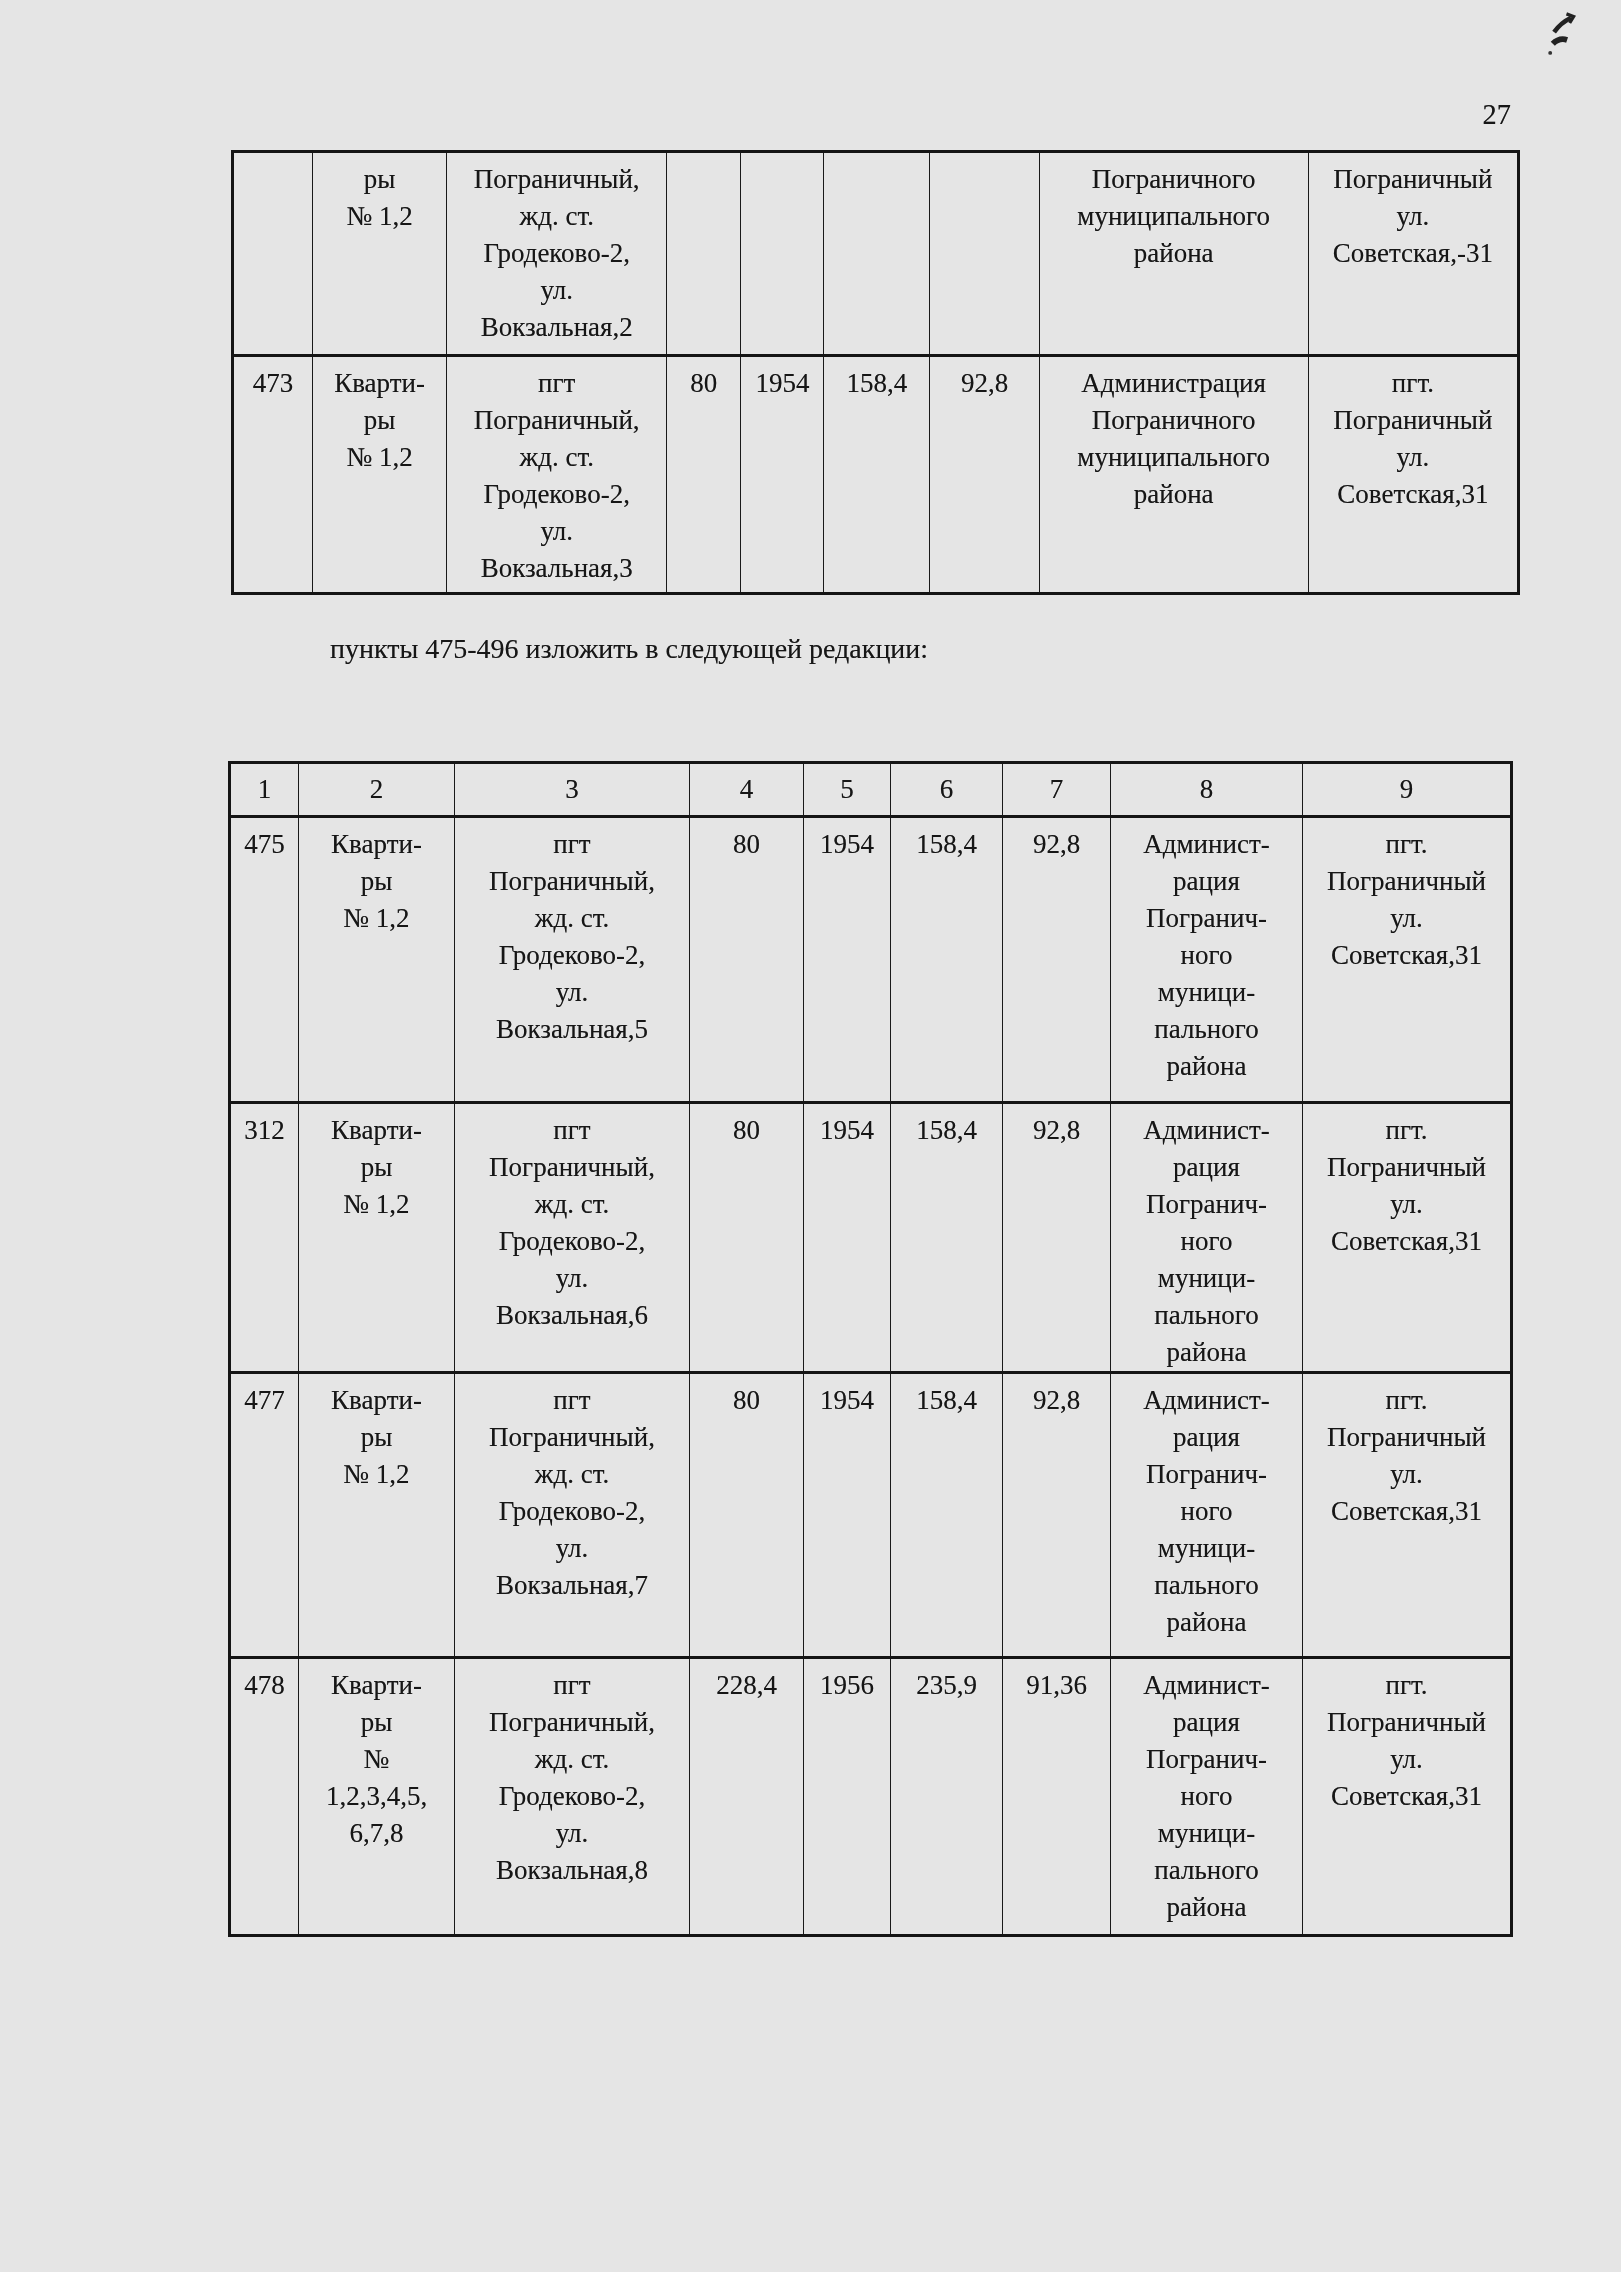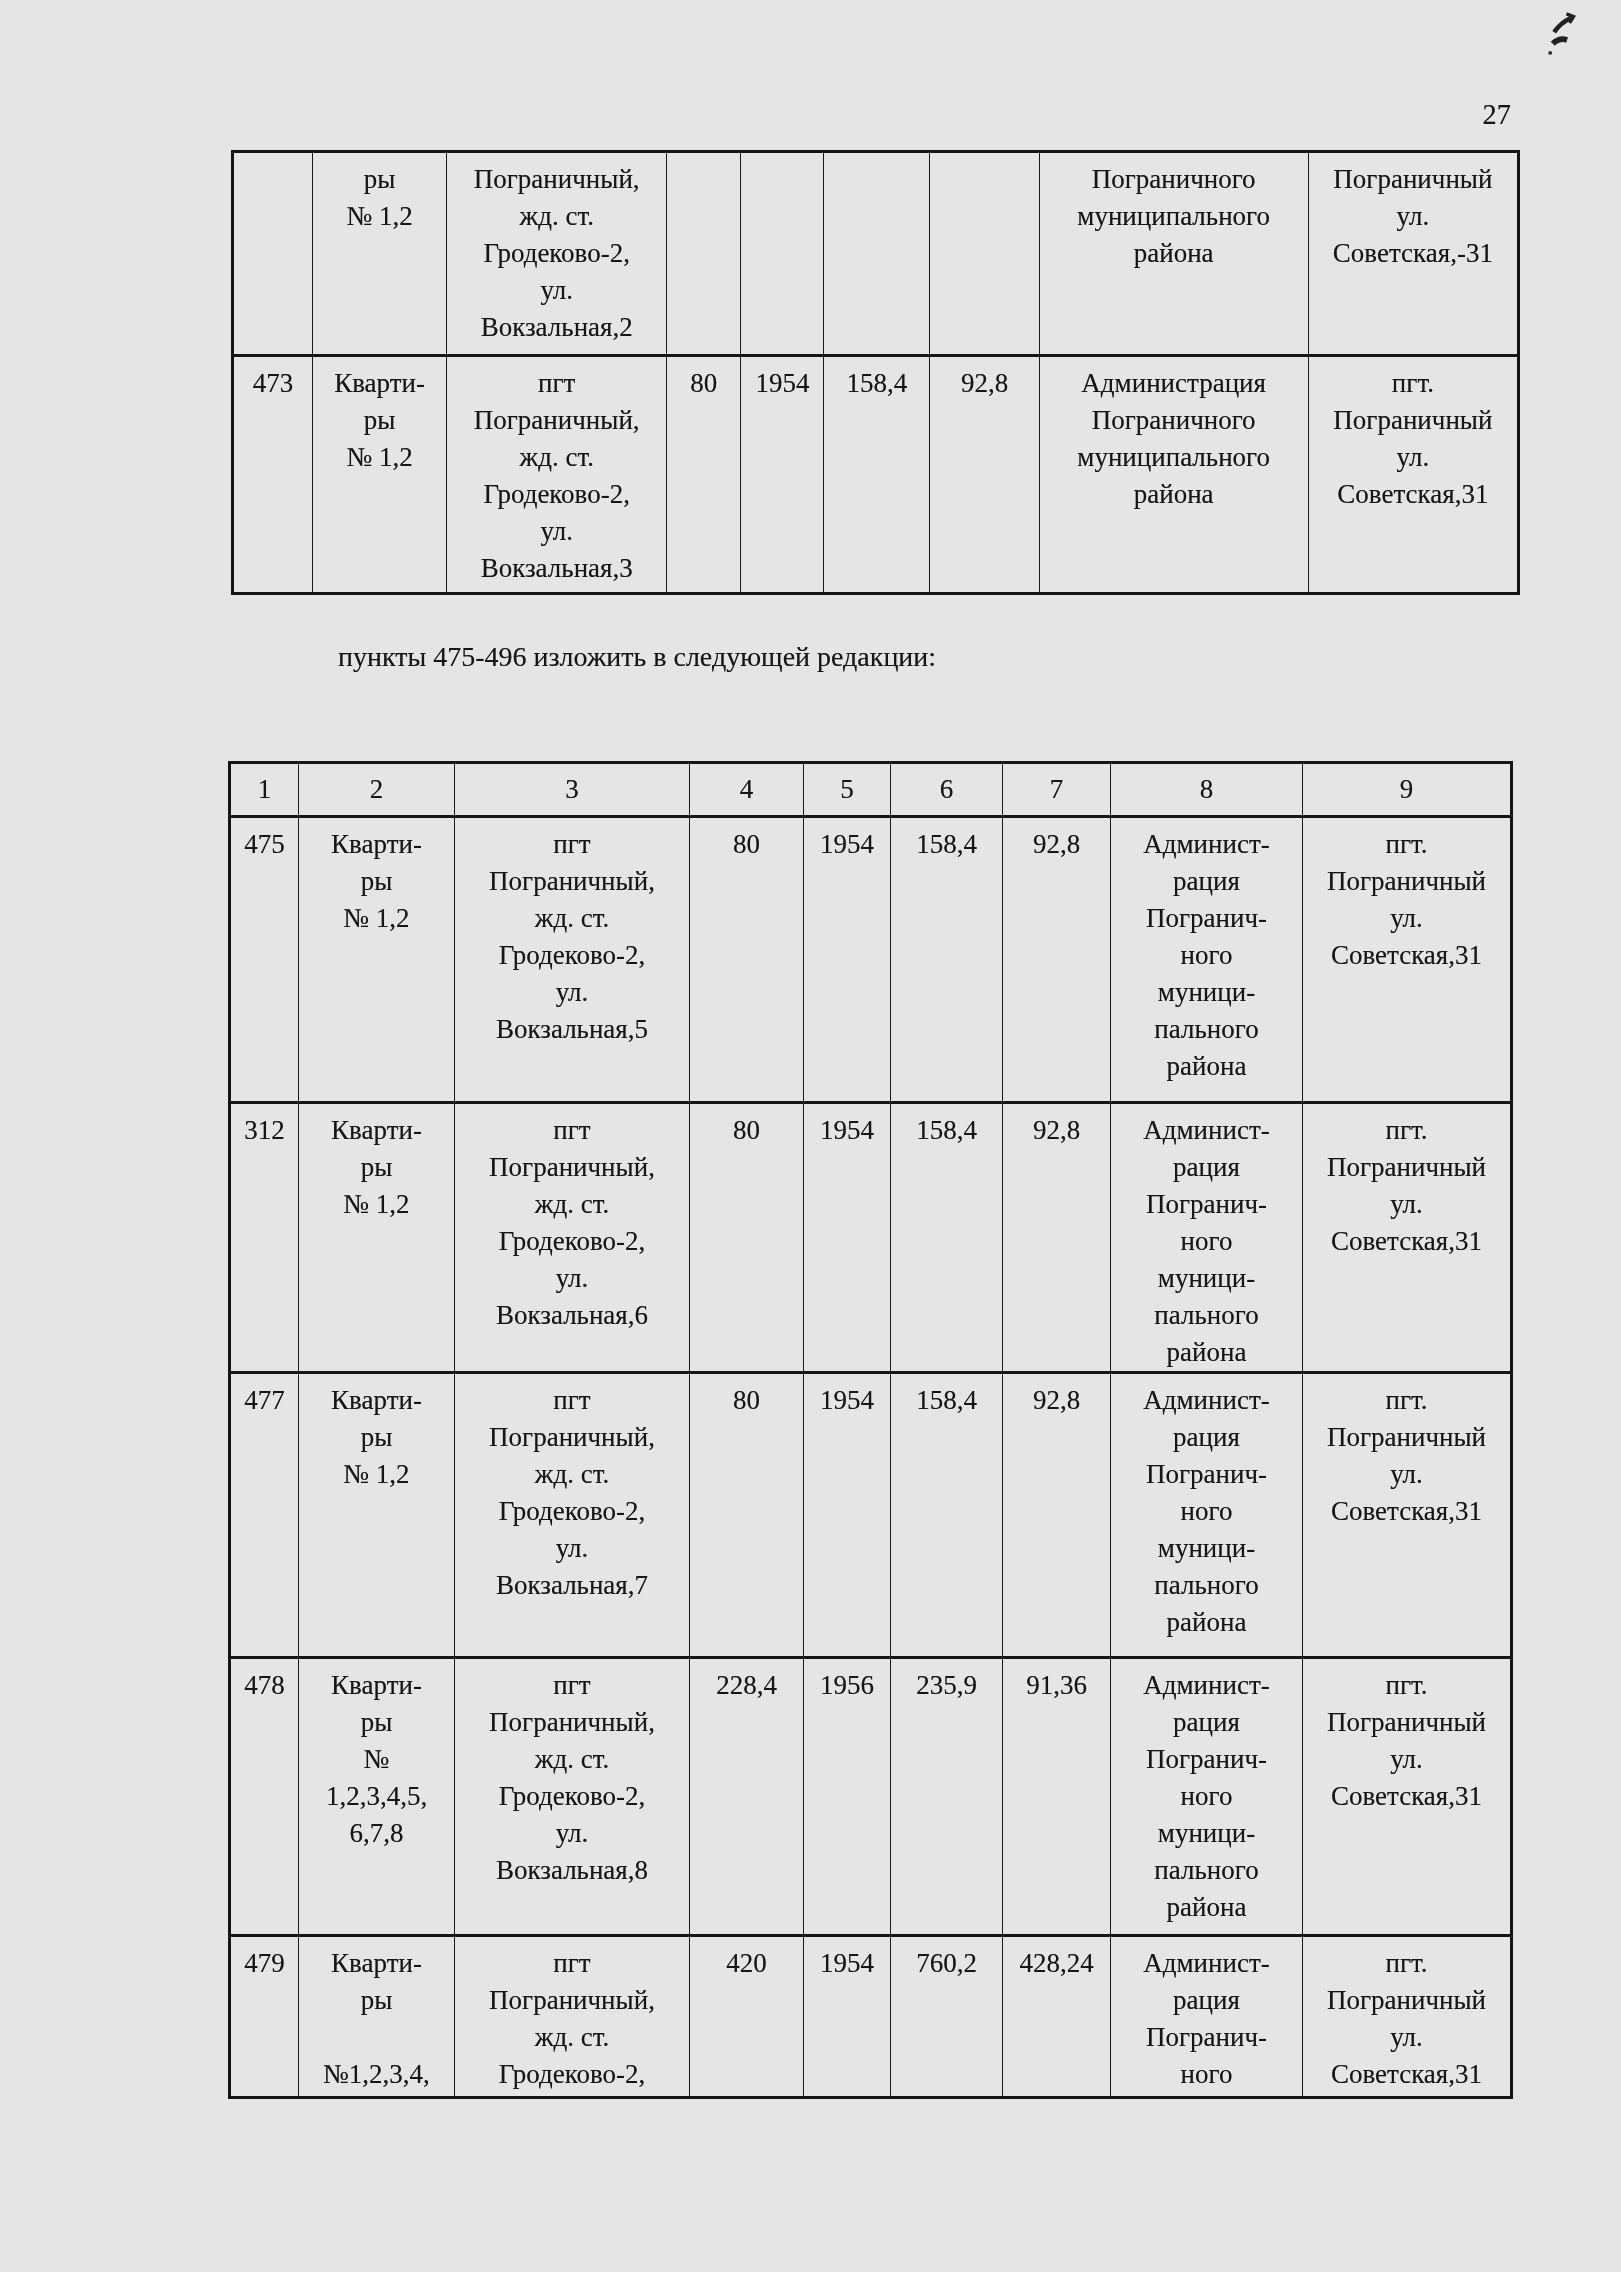--- a/index.html
+++ b/index.html
@@ -12,21 +12,21 @@
     text-shadow:0 0 0.6px rgba(10,10,10,.45);
     overflow:hidden;
   }
   .page-number{
     position:absolute;top:101px;right:110px;
     font-size:28.4px;line-height:1;
   }
   .clause{
     position:absolute;top:630px;left:231px;width:1228px;
     font-size:28px;line-height:37px;
-    text-indent:99px;margin:8px;
+    text-indent:99px;margin:0;
     white-space:pre-line;
   }
   table.doc{
     position:absolute;
     border-collapse:collapse;
     table-layout:fixed;
     border:3.2px solid #151515;
   }
   table.t1{left:231px;top:150px;width:1289px;}
   table.t2{left:228px;top:761px;width:1285px;}
@@ -257,40 +257,17 @@
 Погранич-
 ного
 муници-
 пального
 района</td>
         <td>пгт.
 Пограничный
 ул.
 Советская,31</td>
       </tr>
-      <tr class="r4">
-        <td>479</td>
-        <td>Кварти-
-ры
-
-№1,2,3,4,</td>
-        <td>пгт
-Пограничный,
-жд. ст.
-Гродеково-2,</td>
-        <td>420</td>
-        <td>1954</td>
-        <td>760,2</td>
-        <td>428,24</td>
-        <td>Админист-
-рация
-Погранич-
-ного</td>
-        <td>пгт.
-Пограничный
-ул.
-Советская,31</td>
-      </tr>
     </tbody>
   </table>
 
 </div>
 
 
 </body></html>

